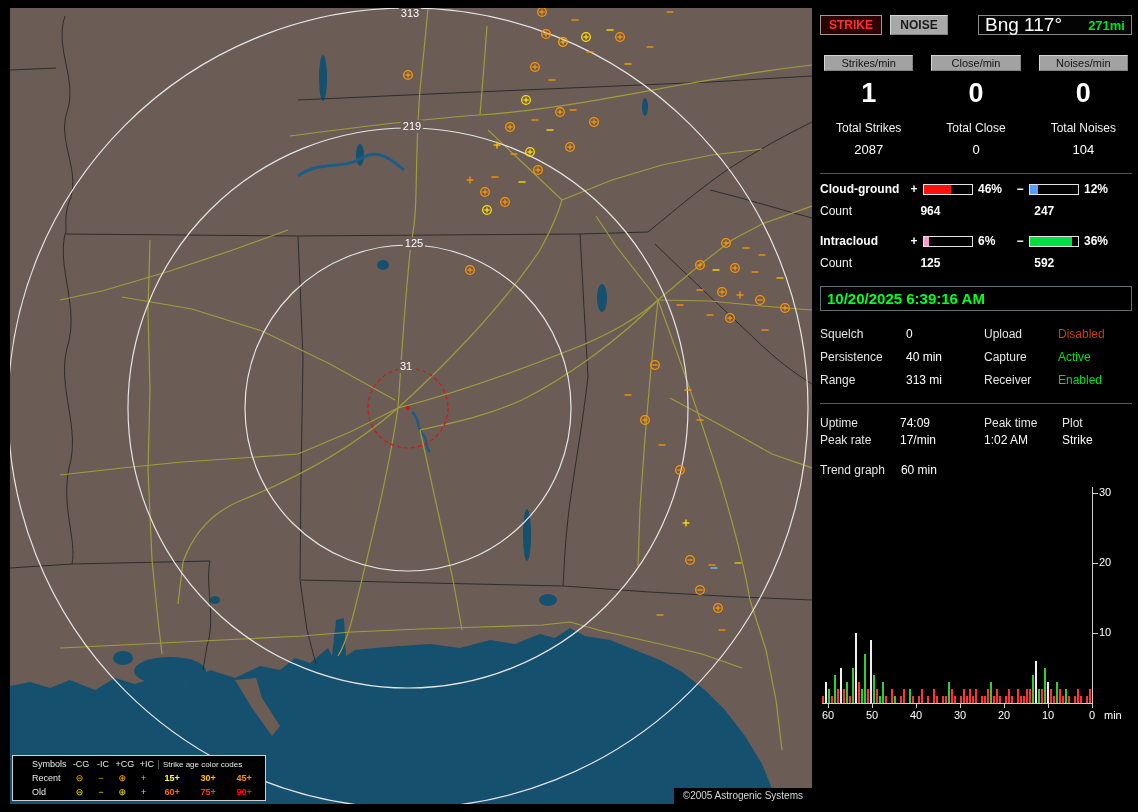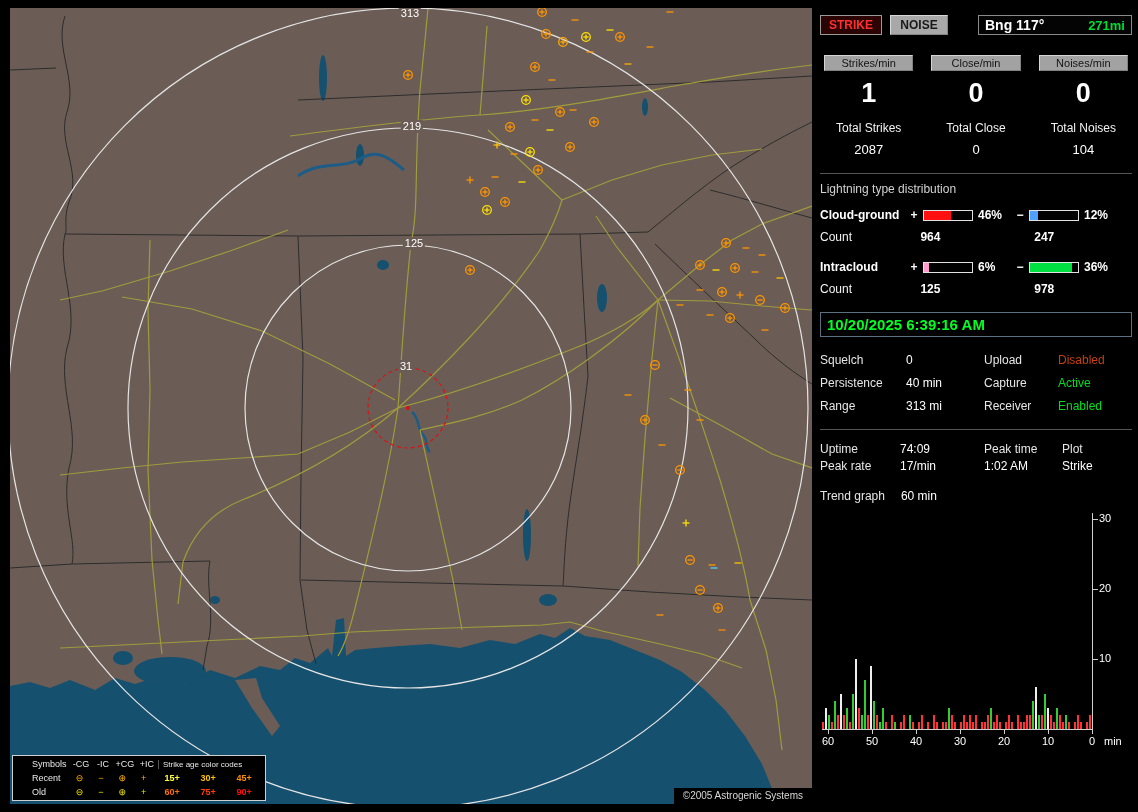--- a/index.html
+++ b/index.html
@@ -18,21 +18,21 @@
   .lg-row:first-child .lg-sym{font-size:9px;}
   .copyright{position:absolute;right:0;bottom:0;background:#000;color:#d8d8d8;font-size:10px;padding:2px 9px 3px;}
 
   
   .panel{position:absolute;left:820px;top:8px;width:312px;height:796px;color:#fff;font-size:12px;}
   .toprow{display:flex;gap:8px;margin:7px 0 20px;height:20px;align-items:stretch;}
   .btn{font-family:"Liberation Sans",sans-serif;font-size:12px;font-weight:bold;padding:0 6px;cursor:pointer;}
   .strike-btn{background:#2c0303;color:#ff3030;border:1px solid #9a9a9a;width:62px;}
   .noise-btn{background:#a8a8a8;color:#1a1a1a;border:1px outset #d8d8d8;width:58px;}
   .bng-box{margin-left:auto;width:140px;border:1px solid #8a8a8a;background:#040404;display:flex;align-items:center;justify-content:space-between;padding:0 6px;}
-  .bng{color:#fff;font-weight:bold;font-size:14px;}
+  .bng{color:#fff;font-weight:normal;font-size:19px;}
   .bngmi{color:#00dd33;font-weight:bold;font-size:13px;}
   .rates{display:grid;grid-template-columns:1fr 1fr 1fr;column-gap:10px;text-align:center;}
   .rate-hdr{display:block;width:92%;margin:0 auto;background:#a2a2a2;color:#141414;border:1px outset #d5d5d5;font-size:11px;padding:1px 0;font-family:"Liberation Sans",sans-serif;cursor:pointer;}
   .rate-val{font-size:27px;font-weight:bold;color:#fff;margin:7px 0 12px;}
   .tot-lbl{font-size:12px;color:#f2f2f2;}
   .tot-val{font-size:13px;color:#fff;margin-top:7px;}
   hr.sep{border:none;border-top:1px solid #555;margin:16px 0 8px;}
   .dist-title{color:#d2d2d2;font-size:12px;margin:0 0 12px;}
   .dist-row{display:flex;align-items:center;margin:4px 0 2px;color:#fff;}
   .dist-label{width:88px;font-weight:bold;}
@@ -461,21 +461,20 @@
       </div>
       <div>
         <button class="rate-hdr">Noises/min</button>
         <div class="rate-val">0</div>
         <div class="tot-lbl">Total Noises</div>
         <div class="tot-val">104</div>
       </div>
     </div>
 
     <hr class="sep">
-    <div class="dist-title">Lightning type distribution</div>
 
     <div class="dist-row">
       <span class="dist-label">Cloud-ground</span>
       <span class="sign">+</span>
       <span class="pbar">
           <span class="pfill" style="width: 56%; background: rgb(255, 16, 16);"></span>
         </span>
       <span class="pct">46%</span>
       <span class="sign">−</span>
       <span class="pbar">
@@ -498,21 +497,21 @@
       <span class="pct">6%</span>
       <span class="sign">−</span>
       <span class="pbar">
           <span class="pfill" style="width: 87%; background: rgb(0, 224, 64);"></span>
         </span>
       <span class="pct">36%</span>
     </div>
     <div class="count-row">
       <span class="clabel">Count</span>
       <span class="cnt">125</span>
-      <span class="cnt">978</span>
+      <span class="cnt">592</span>
     </div>
 
     <div class="ts-box">10/20/2025 6:39:16 AM</div>
 
     <div class="status-grid">
       <span class="lbl">Squelch</span>
       <span class="val">0</span>
       <span class="lbl">Upload</span>
       <span class="val" style="color: #c2410c;">Disabled</span>
 

